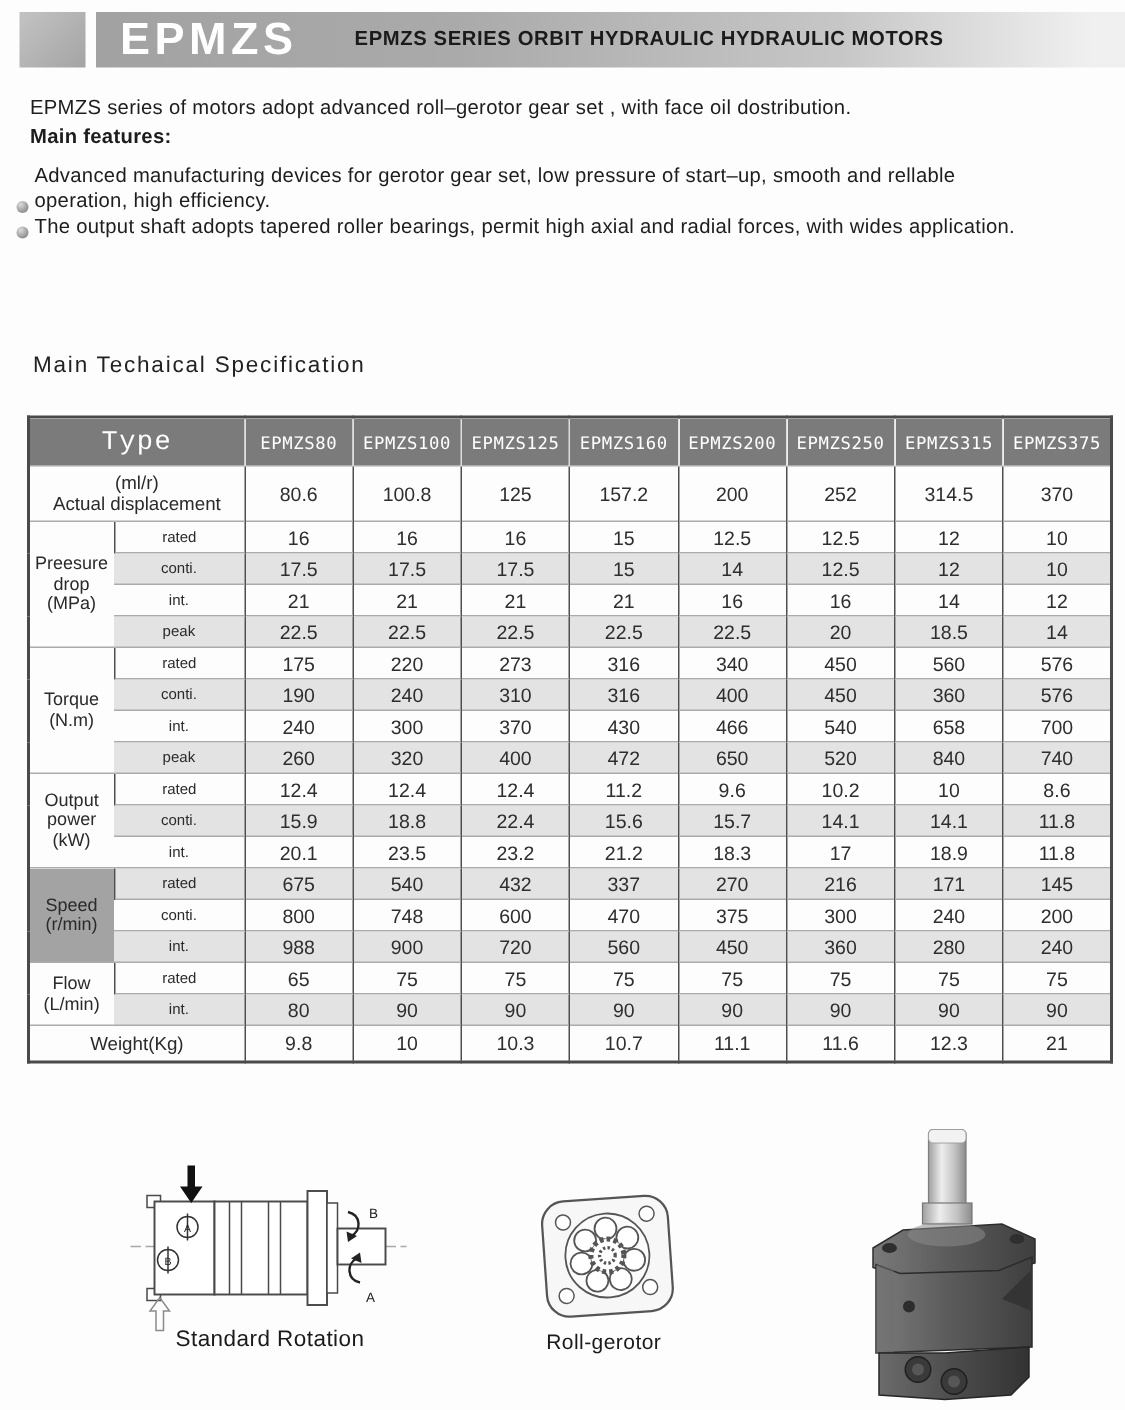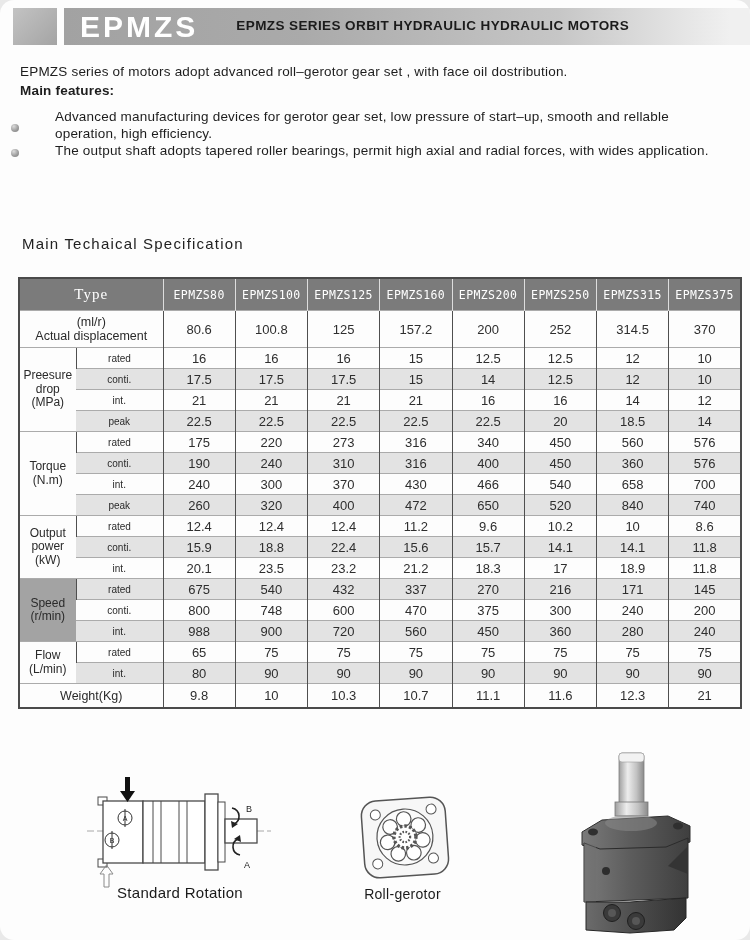--- a/index.html
+++ b/index.html
@@ -1,50 +1,50 @@
 <!DOCTYPE html>
 <html><head>
 <meta charset="utf-8">
 <style>
   html,body{margin:0;padding:0;background:#e9e9e9;}
   #page{position:relative;width:750px;height:940px;background:#fdfdfd;overflow:hidden;
-        font-family:"Liberation Sans",sans-serif;color:#1d1d1d;border-radius:14px;}
+        font-family:"Liberation Sans",sans-serif;color:#1d1d1d;}
 
   
   .brand-chip{position:absolute;left:13px;top:8px;width:44px;height:37px;
               background:linear-gradient(135deg,#c3c3c3,#a4a4a4);}
   .header-band{position:absolute;left:64px;top:8px;right:0;height:37px;
                background:linear-gradient(to right,#a2a2a2,#aaaaaa 35%,#c6c6c6 72%,#f0f0f0 97%);
                display:flex;align-items:center;}
   .logo-text{font-size:30px;font-weight:bold;color:#fff;letter-spacing:3px;
              padding-left:16px;line-height:1;}
   .band-title{font-size:13.5px;font-weight:bold;color:#1b1b1b;letter-spacing:.4px;
               margin-left:38px;padding-bottom:2px;}
 
   
   .intro{position:absolute;left:20px;top:62px;width:715px;font-size:13.5px;line-height:19px;letter-spacing:.2px;}
   .features-label{font-weight:bold;}
   .feature-list{position:absolute;left:11px;top:108px;width:725px;}
-  .feature-item{display:flex;align-items:center;font-size:13.5px;line-height:17px;letter-spacing:.2px;gap:32px;}
+  .feature-item{display:flex;align-items:flex-end;font-size:13.5px;line-height:17px;letter-spacing:.2px;}
   .bullet{flex:0 0 8px;width:8px;height:8px;border-radius:50%;margin:5px 4px 0 0;
           background:radial-gradient(circle at 35% 30%,#dcdcdc,#9a9a9a 60%,#7f7f7f);}
   .feature-text{white-space:pre-line;}
 
   
   .section-heading{position:absolute;left:22px;top:235px;font-size:15px;letter-spacing:1.2px;color:#222;}
 
   
   table.spec{position:absolute;left:18px;top:277px;width:724px;border-collapse:collapse;
              table-layout:fixed;border:2px solid #4a4a4a;}
   table.spec th,table.spec td{border-left:1.5px solid #4f4f4f;border-top:1px solid #ababab;
              text-align:center;vertical-align:middle;padding:0;overflow:hidden;}
   table.spec th:first-child,table.spec td:first-child{border-left:none;}
   table.spec thead th{background:#7b7b7b;color:#fff;height:31px;border-left:1.5px solid #ddd;border-top:none;
              font-family:"DejaVu Sans Mono",monospace;font-size:11.5px;font-weight:normal;letter-spacing:.4px;}
-  table.spec thead th.type-cell{font-family:Liberation Serif, serif;font-size:15px;
+  table.spec thead th.type-cell{font-family:Liberation Mono, monospace;font-size:18px;
              font-weight:normal;letter-spacing:1px;border-left:none;}
   td.group-label{font-size:12px;line-height:13.5px;white-space:pre-line;color:#2a2a2a;background:#fdfdfd;}
   td.span-label{font-size:12.5px;line-height:14px;white-space:pre-line;color:#2a2a2a;}
   td.sub-label{font-size:10px;color:#2a2a2a;}
   td.val{font-size:13px;color:#2e2e2e;}
   tr.disp-row td{height:36px;}
   tr.sub-row td{height:20px;}
   tr.weight-row td{height:23px;}
   tr.shade td{background:#e3e3e3;}
   tr.shade td.group-label{background:#a3a3a3;}

